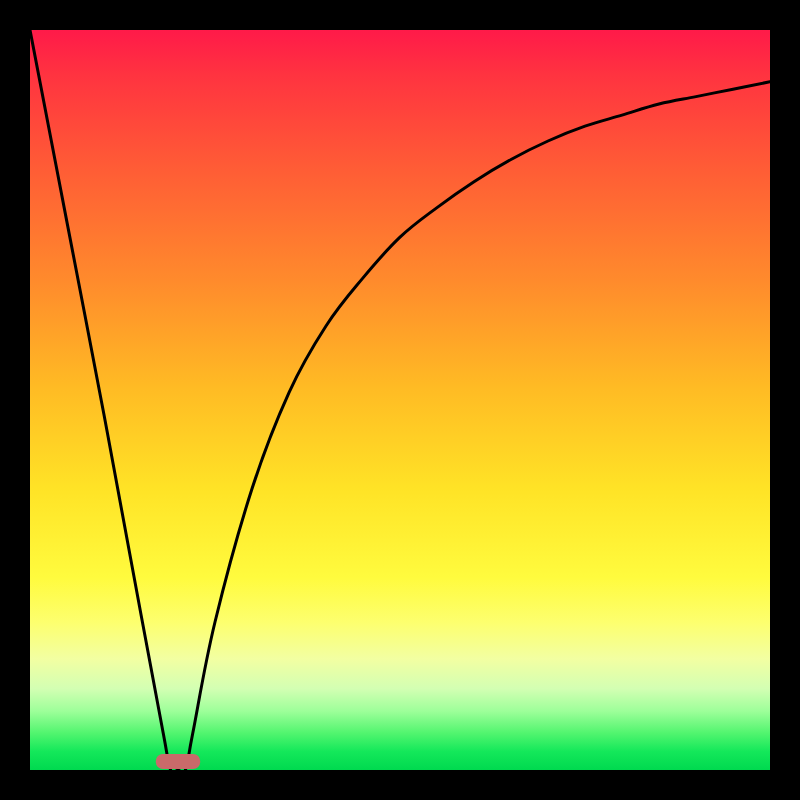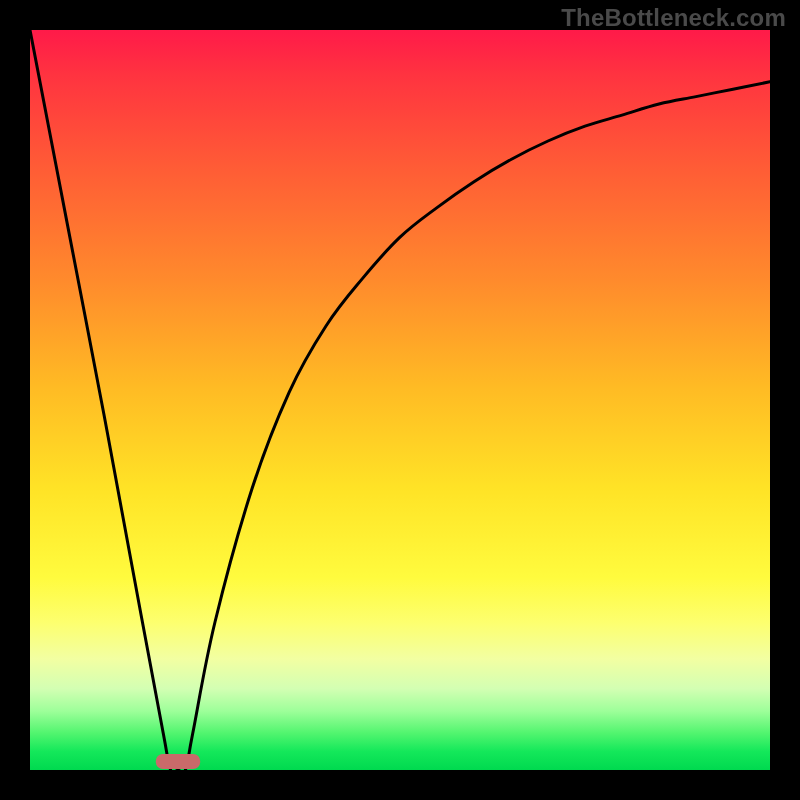--- a/index.html
+++ b/index.html
@@ -75,15 +75,14 @@
 
 <div class="frame">
 
   <div class="plot-area">
     <svg viewBox="0 0 740 740" preserveAspectRatio="none">
       <path id="curve-path" class="curve" d="M 0.00 0.00 C 6.66 34.63, 23.68 123.14, 37.00 192.40 C 50.32 261.66, 60.68 314.20, 74.00 384.80 C 87.32 455.40, 100.34 527.32, 111.00 584.60 C 121.66 641.88, 127.87 675.03, 133.20 703.00 C 138.53 730.97, 137.94 733.34, 140.60 740.00 C 143.26 746.66, 145.34 740.00, 148.00 740.00 C 150.66 740.00, 152.74 746.66, 155.40 740.00 C 158.06 733.34, 157.47 729.64, 162.80 703.00 C 168.13 676.36, 174.34 635.96, 185.00 592.00 C 195.66 548.04, 208.68 500.09, 222.00 458.80 C 235.32 417.51, 245.68 391.90, 259.00 362.60 C 272.32 333.30, 282.68 316.65, 296.00 296.00 C 309.32 275.35, 319.68 263.88, 333.00 247.90 C 346.32 231.92, 356.68 219.85, 370.00 207.20 C 383.32 194.55, 393.68 187.59, 407.00 177.60 C 420.32 167.61, 430.68 160.36, 444.00 151.70 C 457.32 143.04, 467.68 136.83, 481.00 129.50 C 494.32 122.17, 504.68 116.99, 518.00 111.00 C 531.32 105.01, 541.68 100.86, 555.00 96.20 C 568.32 91.54, 578.68 89.10, 592.00 85.10 C 605.32 81.10, 615.68 77.33, 629.00 74.00 C 642.32 70.67, 652.68 69.26, 666.00 66.60 C 679.32 63.94, 689.68 61.86, 703.00 59.20 C 716.32 56.54, 733.34 53.13, 740.00 51.80"></path>
       <rect id="marker-rect" class="marker" x="125.80" y="724.00" width="44.40" height="15.00" rx="7" ry="7" fill="#c96a6a"></rect>
     </svg>
   </div>
 
-  <div class="watermark">TheBottleneck.com</div>
 
 </div>
 
 </body></html>

